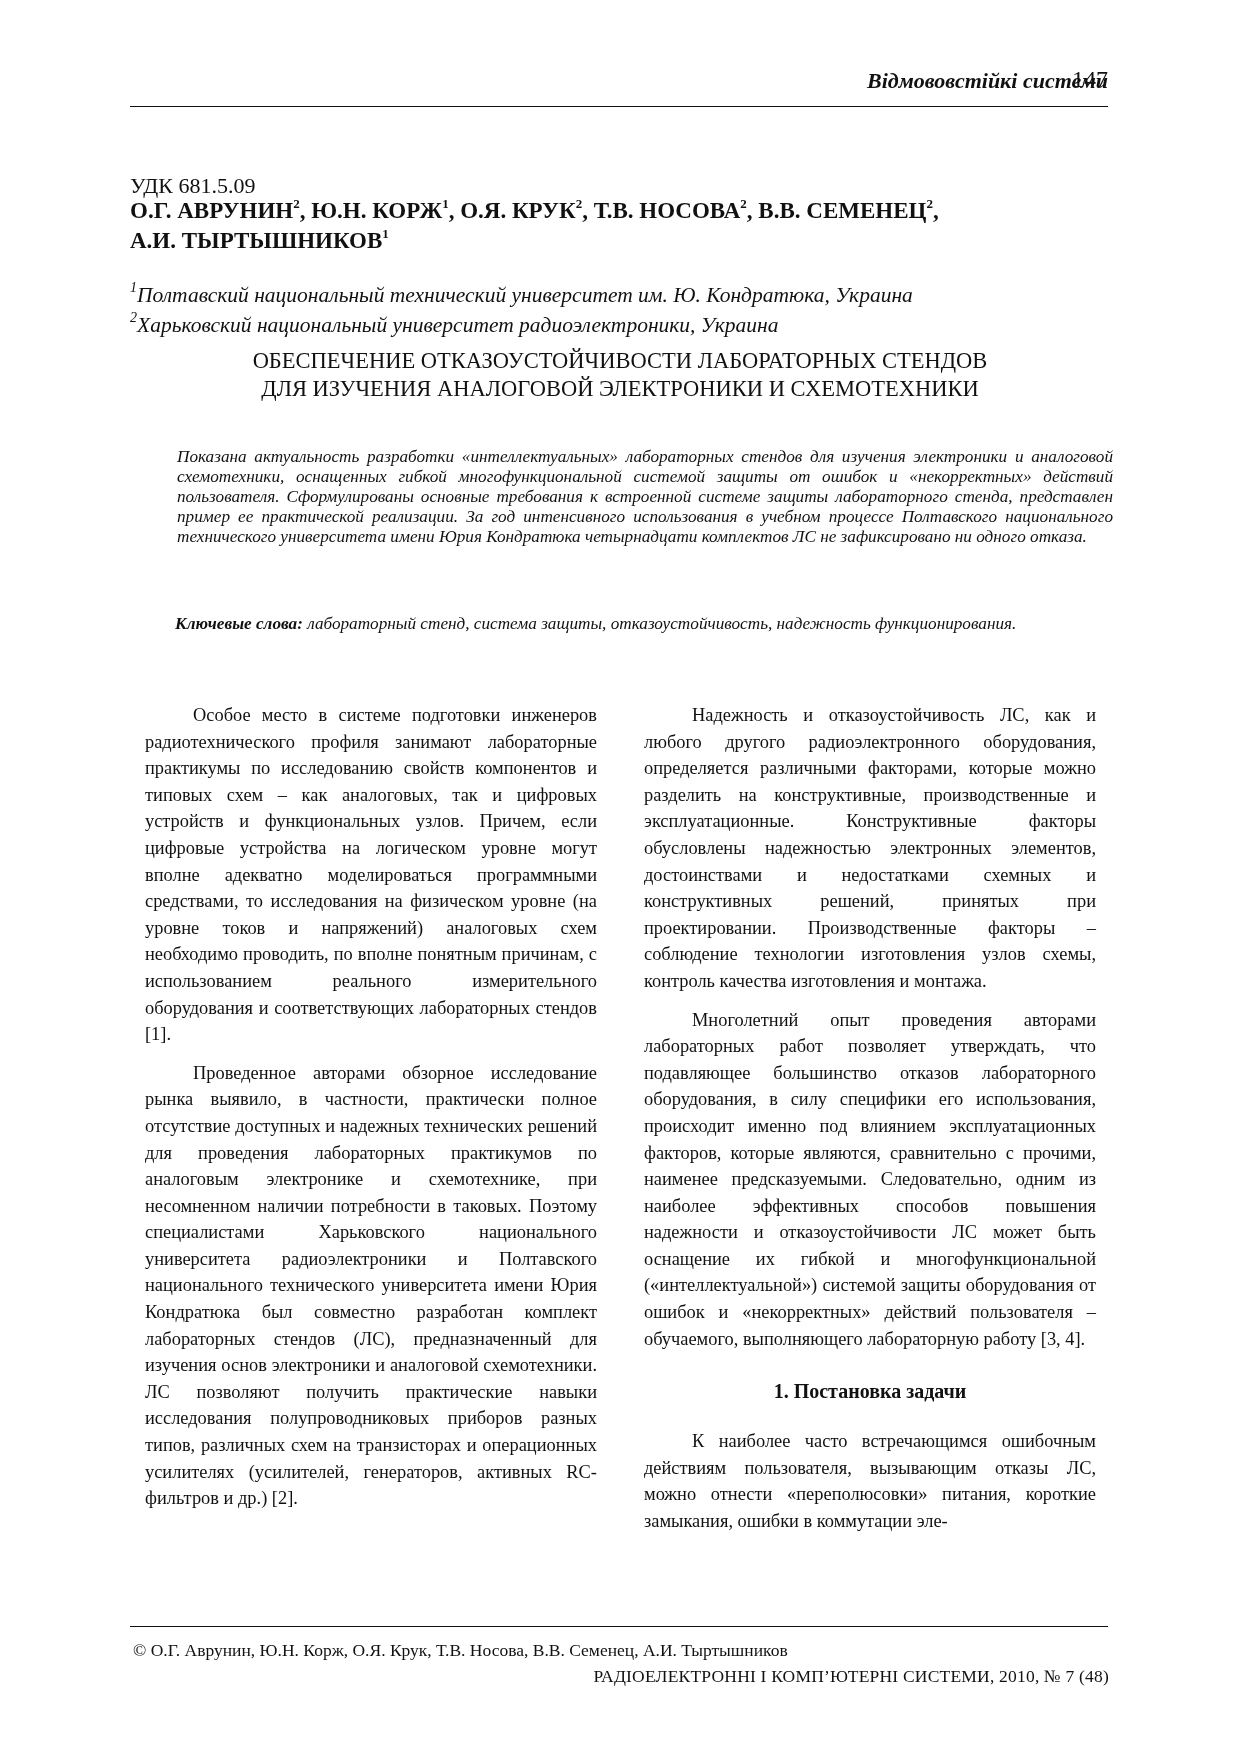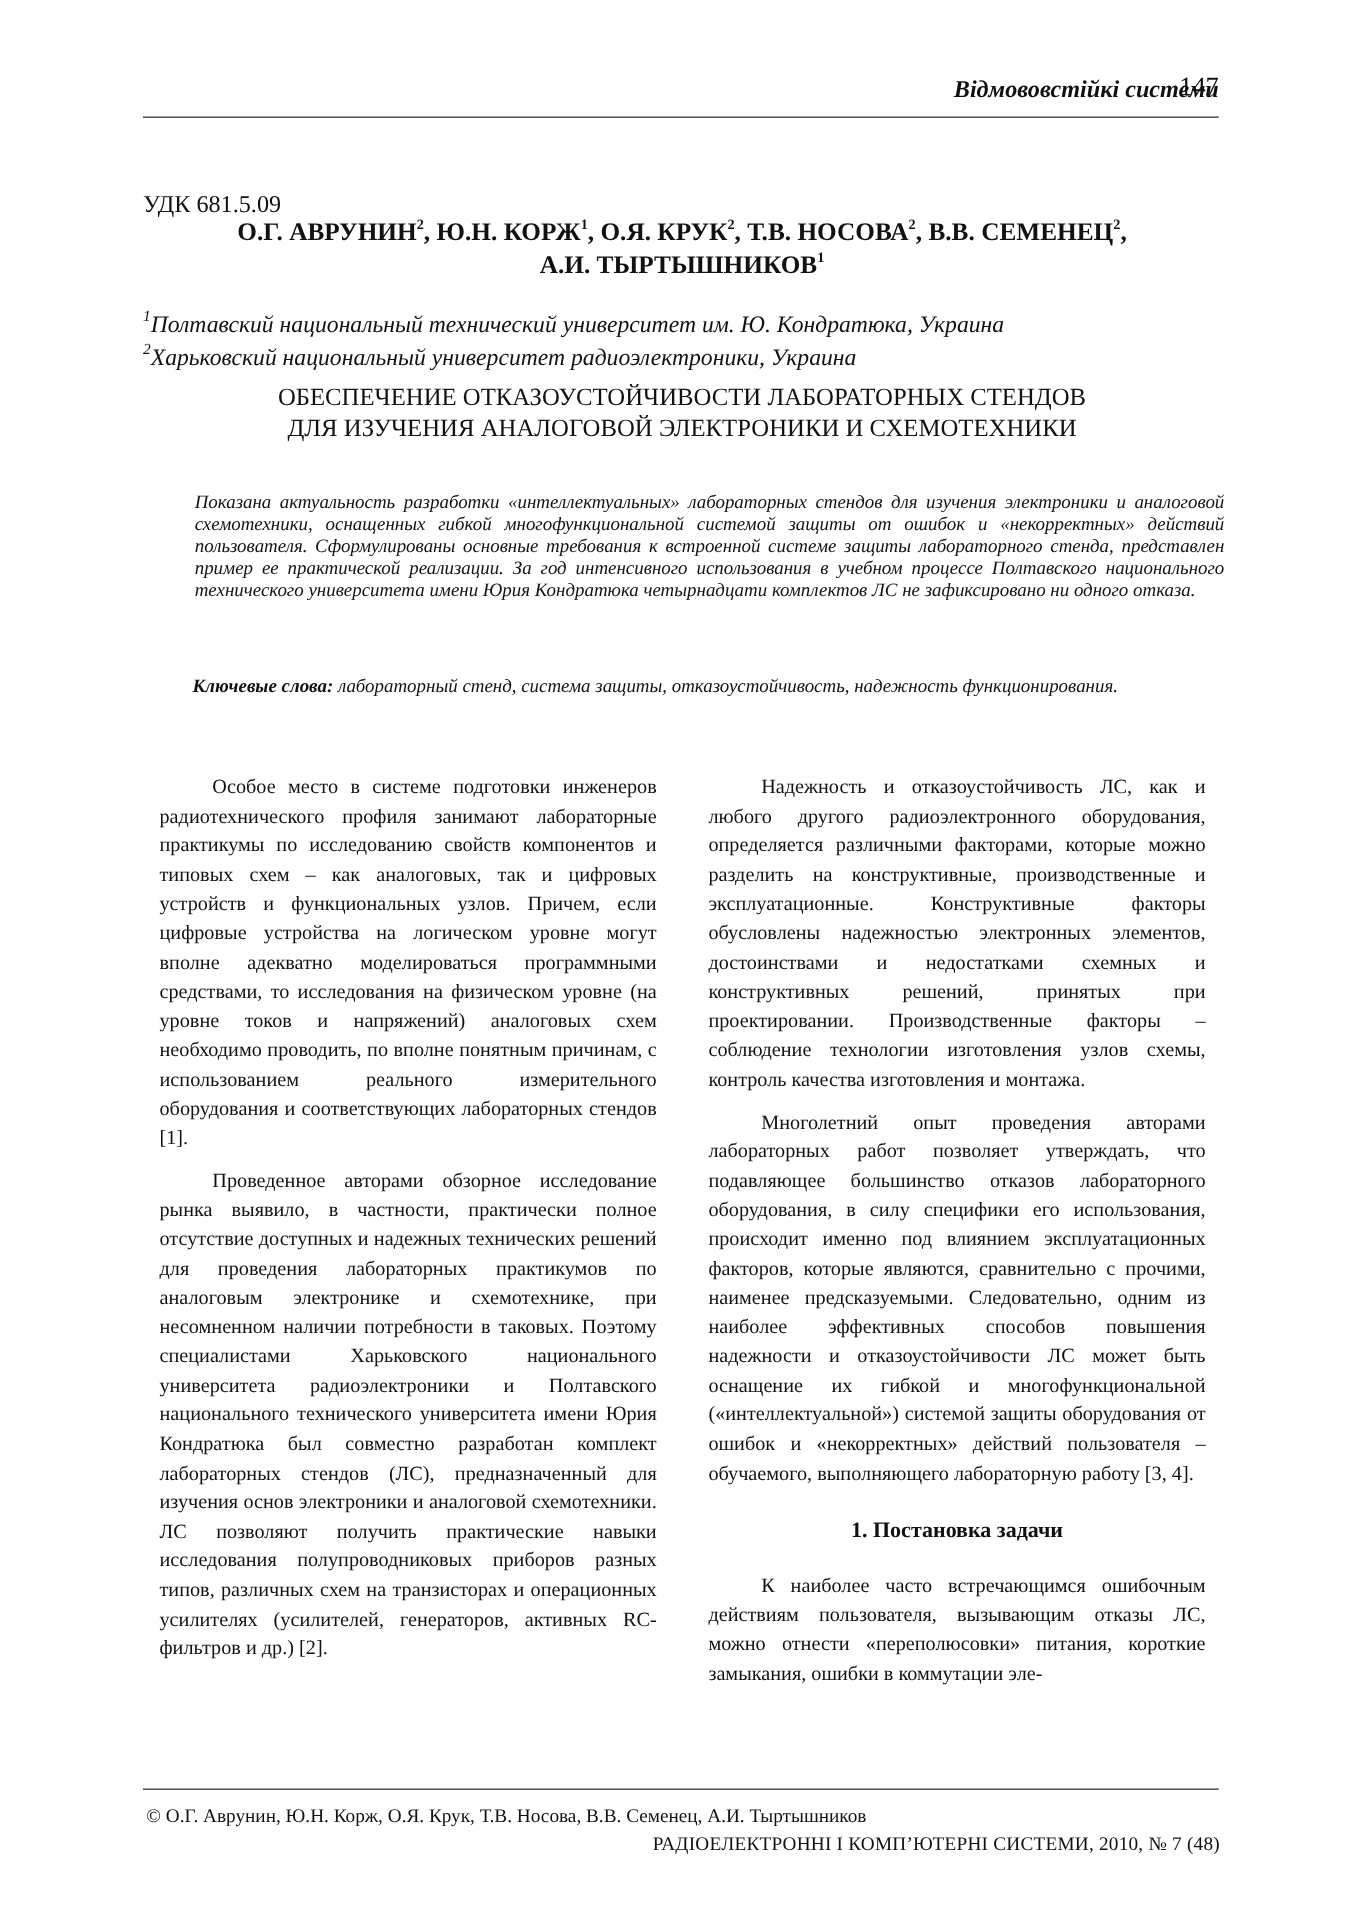--- a/index.html
+++ b/index.html
@@ -3,21 +3,21 @@
 <meta charset="utf-8">
 <style>
   html, body { margin:0; padding:0; background:#ffffff; }
   body { width:1240px; height:1754px; position:relative; overflow:hidden; color:#111; font-family:"Liberation Serif", serif; }
   .abs { position:absolute; }
   .running-head { left:130px; top:64px; width:978px; height:36px; }
   .running-title { position:absolute; left:0; right:0; top:4px; text-align:right; font-style:italic; font-weight:bold; font-size:22px; }
   .page-num { position:absolute; right:0; top:2px; font-size:24px; }
   .rule { position:absolute; height:0; border-top:1.5px solid #111; }
   .udc { left:130px; top:146px; font-size:22px;margin-top:27px; }
-  .authors { left:130px; top:196px; width:980px; font-weight:bold; font-size:23px; line-height:30px;text-align:center; }
+  .authors { left:130px; top:196px; width:980px; font-weight:bold; font-size:23px; line-height:30px; }
   .authors sup { font-size:13px; vertical-align:10px; line-height:0; }
   .affils { left:130px; top:280px; width:980px; font-style:italic; font-weight:normal; font-size:21.5px; line-height:30px; }
   .affils sup { font-size:14px; vertical-align:10px; line-height:0; }
   .title { left:130px; top:347px; width:980px; text-align:center; font-weight:normal; font-size:22.5px; line-height:28px; }
   .abstract { left:177px; top:447px; width:936px; font-style:italic; font-size:17.2px; line-height:20px; text-align:justify; }
   .keywords { left:175px; top:612px; width:936px; font-style:italic; font-size:17.2px; line-height:23.6px; text-align:justify; }
   .keywords b { font-weight:bold; }
   .col { top:690px; width:476px; font-size:18.4px; line-height:26.6px; text-align:justify; hyphens:manual; }
   .col-left { left:133px; }
   .col-right { left:632px; }

